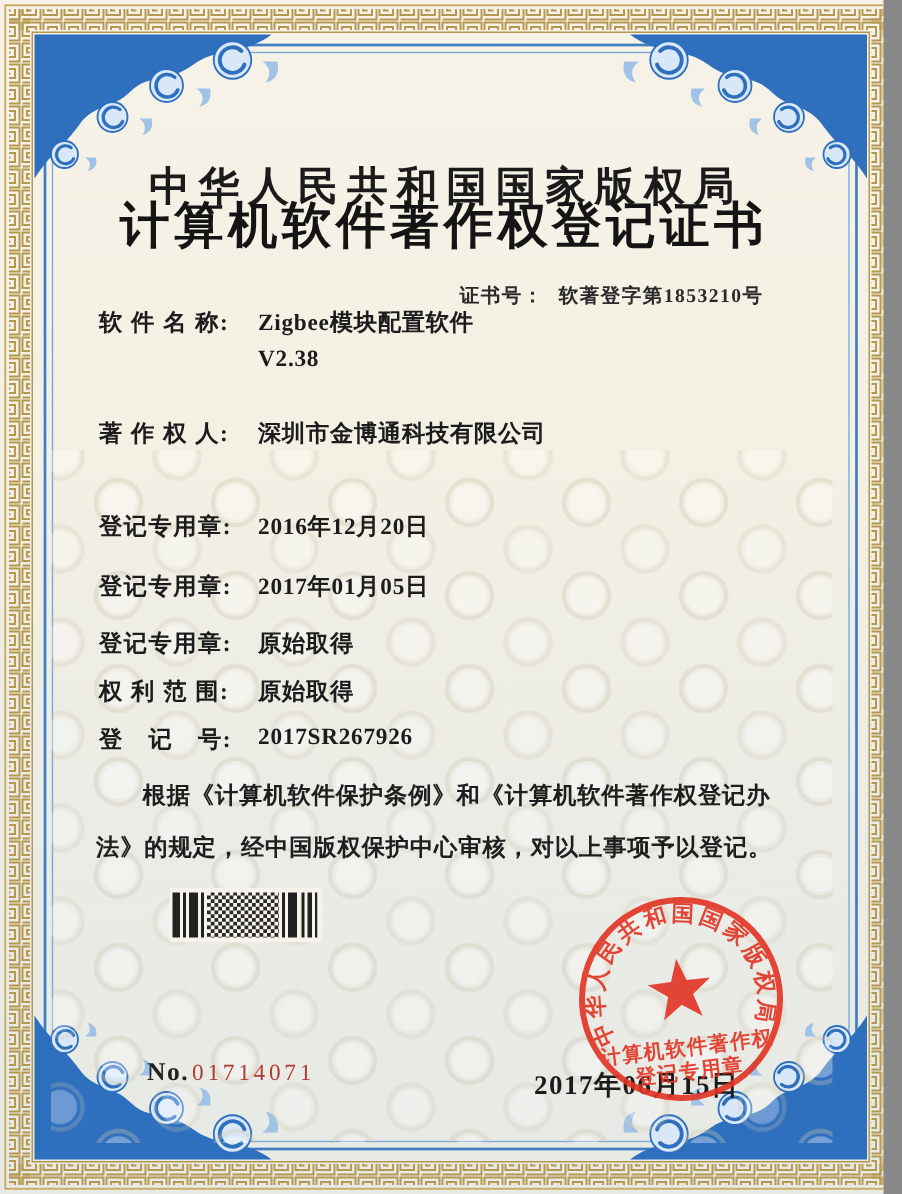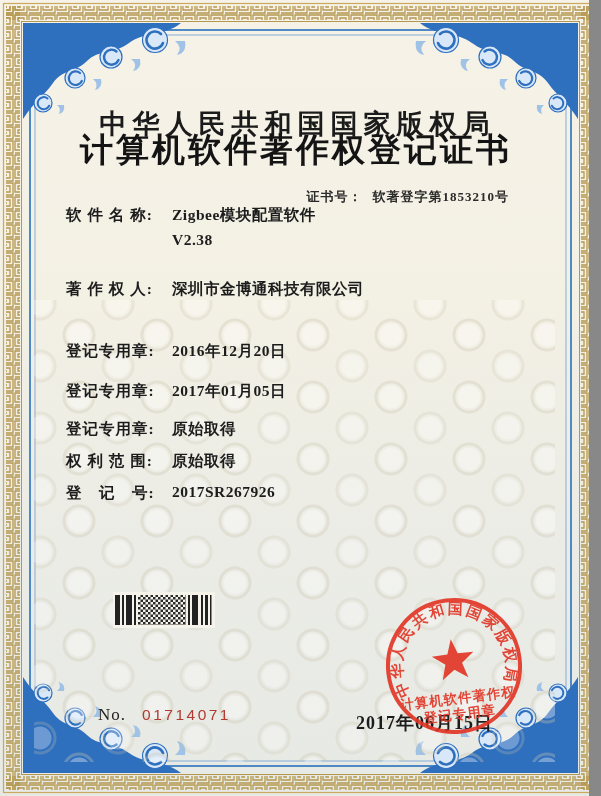--- a/index.html
+++ b/index.html
@@ -39,23 +39,23 @@
   .frow .flabel{position:absolute;left:66px;white-space:pre;letter-spacing:1px;}
   .frow .fvalue{position:absolute;left:172px;letter-spacing:0.5px;}
   .statement{
     position:absolute;left:64px;top:514px;width:480px;
     font-size:15.5px;font-weight:bold;line-height:2.25;text-indent:2em;
     letter-spacing:0.6px;color:#1e1e1e;
   }
   .barcode{position:absolute;left:113px;top:592px;z-index:4;}
   .seal{position:absolute;left:378px;top:590px;z-index:5;transform:rotate(-7deg);opacity:0.9;}
   .serial{position:absolute;left:98px;top:705px;font-size:17px;z-index:4;}
-  .serial .no{color:#26221f;font-weight:normal;letter-spacing:1px;}
-  .serial .num{color:#b23a32;font-family:Liberation Sans, sans-serif;
-    font-size:15.5px;letter-spacing:2.5px;margin-left:16px;}
+  .serial .no{color:#26221f;font-weight:bold;letter-spacing:1px;}
+  .serial .num{color:#b23a32;font-family:Liberation Serif, serif;
+    font-size:15.5px;letter-spacing:2.5px;margin-left:2px;}
   .issuedate{
     position:absolute;left:356px;top:711px;z-index:4;
     font-size:18px;font-weight:bold;letter-spacing:1px;color:#1c1c1c;
   }
 </style>
 </head>
 <body>
 
 <div class="page">
 
@@ -139,20 +139,21 @@
       <div class="frow" style="top:246px;">
         <span class="flabel">权 利 范 围:</span>
         <span class="fvalue">原始取得</span>
       </div>
       <div class="frow" style="top:278px;">
         <span class="flabel">登　记　号:</span>
         <span class="fvalue">2017SR267926</span>
       </div>
     </div>
 
+    <div class="statement">根据《计算机软件保护条例》和《计算机软件著作权登记办法》的规定，经中国版权保护中心审核，对以上事项予以登记。</div>
 
     <svg class="barcode" width="102" height="36" viewBox="0 0 102 36">
       <rect x="0" y="0" width="102" height="36" fill="#f6f3ea"></rect>
       <rect x="2" y="3" width="5" height="30" fill="#222"></rect>
       <rect x="9" y="3" width="2" height="30" fill="#222"></rect>
       <rect x="13" y="3" width="6" height="30" fill="#222"></rect>
       <rect x="21" y="3" width="2" height="30" fill="#222"></rect>
       <rect x="25" y="3" width="48" height="30" fill="url(#bcnoise)"></rect>
       <rect x="75" y="3" width="2" height="30" fill="#222"></rect>
       <rect x="79" y="3" width="6" height="30" fill="#222"></rect>

